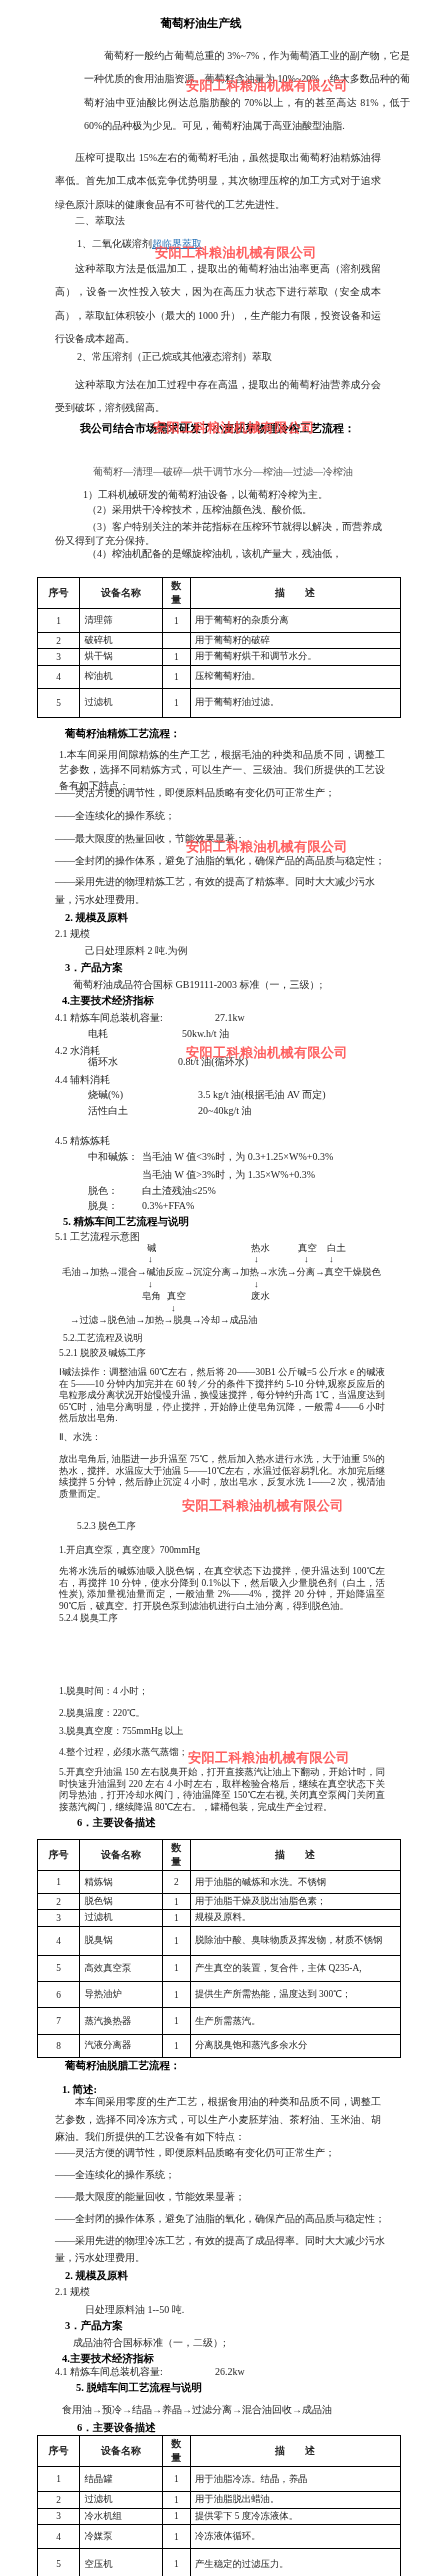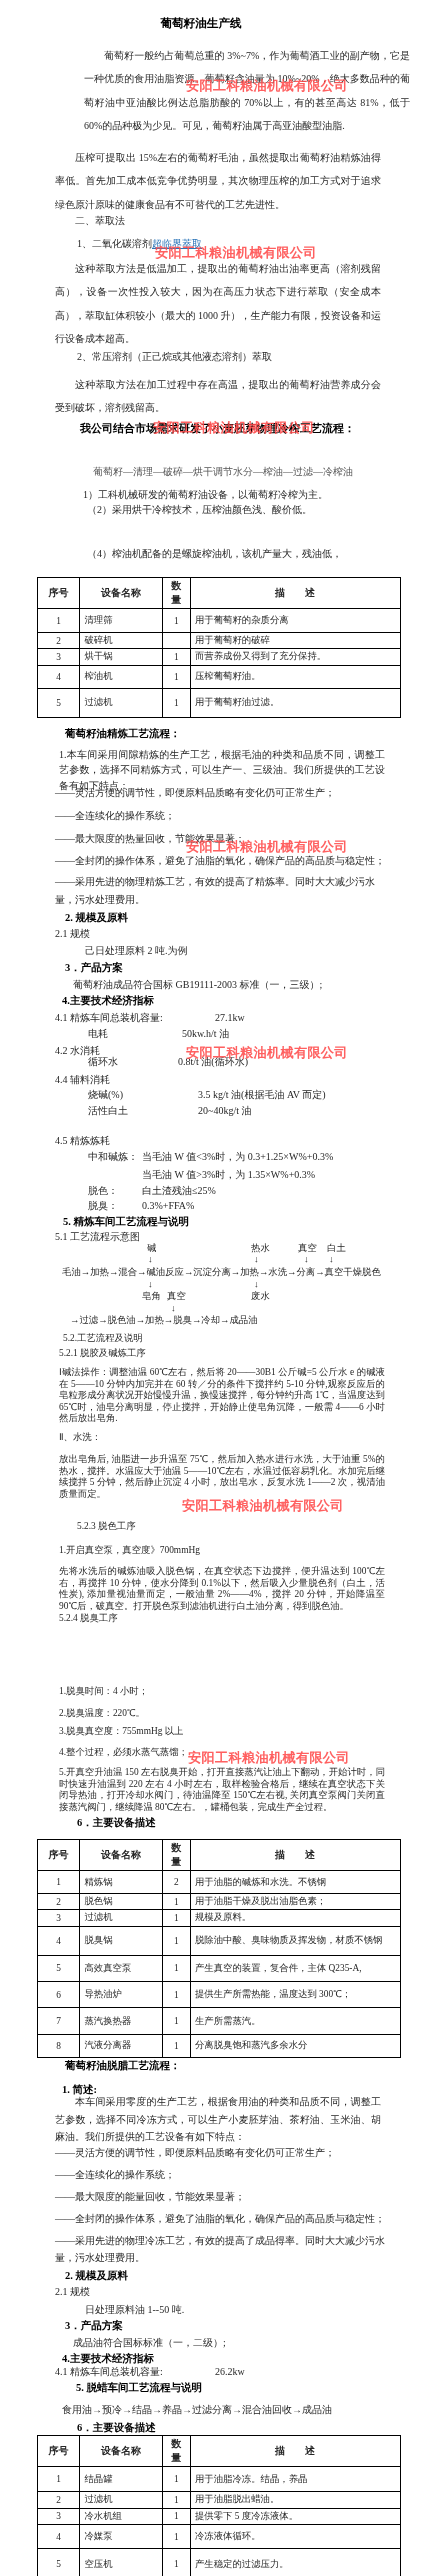--- a/index.html
+++ b/index.html
@@ -55,20 +55,21 @@
     <span>1、二氧化碳溶剂</span><span class="link">超临界萃取</span>
   </div>
   <div class="abs t18 lh42 ind2 pw" style="top:257px;left:55px;">这种萃取方法是低温加工，提取出的葡萄籽油出油率更高（溶剂残留高），设备一次性投入较大，因为在高压力状态下进行萃取（安全成本高），萃取缸体积较小（最大的 1000 升），生产能力有限，投资设备和运行设备成本超高。</div>
   <div class="abs t18" style="top:351px;left:77px;">2、常压溶剂（正己烷或其他液态溶剂）萃取</div>
   <div class="abs t18 lh42 ind2 pw" style="top:373px;left:55px;">这种萃取方法在加工过程中存在高温，提取出的葡萄籽油营养成分会受到破坏，溶剂残留高。</div>
 
   <div class="abs b t20" style="top:422px;left:80px;">我公司结合市场需求研发了小麦胚芽物理冷榨工艺流程：</div>
   <div class="abs t18 gray" style="top:466px;left:93px;">葡萄籽—清理—破碎—烘干调节水分—榨油—过滤—冷榨油</div>
   <div class="abs t18" style="top:489px;left:83px;">1）工科机械研发的葡萄籽油设备，以葡萄籽冷榨为主。</div>
   <div class="abs t18" style="top:504px;left:87px;">（2）采用烘干冷榨技术，压榨油颜色浅、酸价低。</div>
+  <div class="abs t18" style="top:520px;left:55px;width:328px;line-height:14.3px;text-indent:3.2em;">（3）客户特别关注的苯并芘指标在压榨环节就得以解决，而营养成份又得到了充分保持。</div>
   <div class="abs t18" style="top:548px;left:87px;">（4）榨油机配备的是螺旋榨油机，该机产量大，残油低，</div>
   <div class="abs b t19" style="top:595px;left:83px;">主要设备描述：</div>
 
   <table class="eq" style="top:577px;">
     <colgroup>
         <col style="width:42px">
         <col style="width:83px">
         <col style="width:27.5px">
         <col style="width:210px">
       </colgroup>
@@ -88,21 +89,21 @@
     <tr style="height:14.3px">
       <td class="c">2</td>
       <td>破碎机</td>
       <td class="c"></td>
       <td>用于葡萄籽的破碎</td>
     </tr>
     <tr style="height:14.3px">
       <td class="c">3</td>
       <td>烘干锅</td>
       <td class="c">1</td>
-      <td>而营养成份又得到了充分保持。</td>
+      <td>用于葡萄籽烘干和调节水分。</td>
     </tr>
     <tr style="height:23px">
       <td class="c">4</td>
       <td>榨油机</td>
       <td class="c">1</td>
       <td>压榨葡萄籽油。</td>
     </tr>
     <tr style="height:29px">
       <td class="c">5</td>
       <td>过滤机</td>

